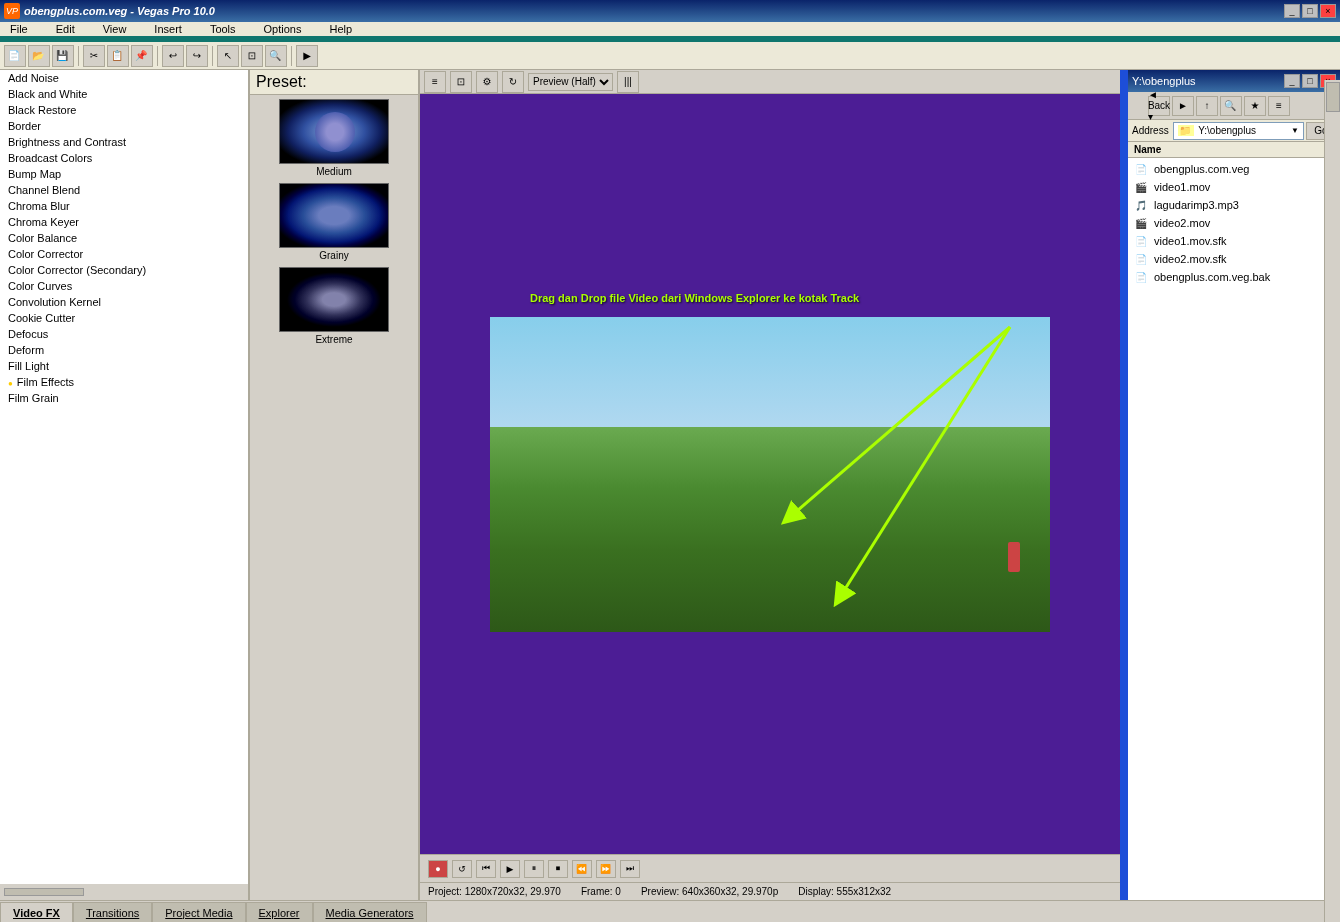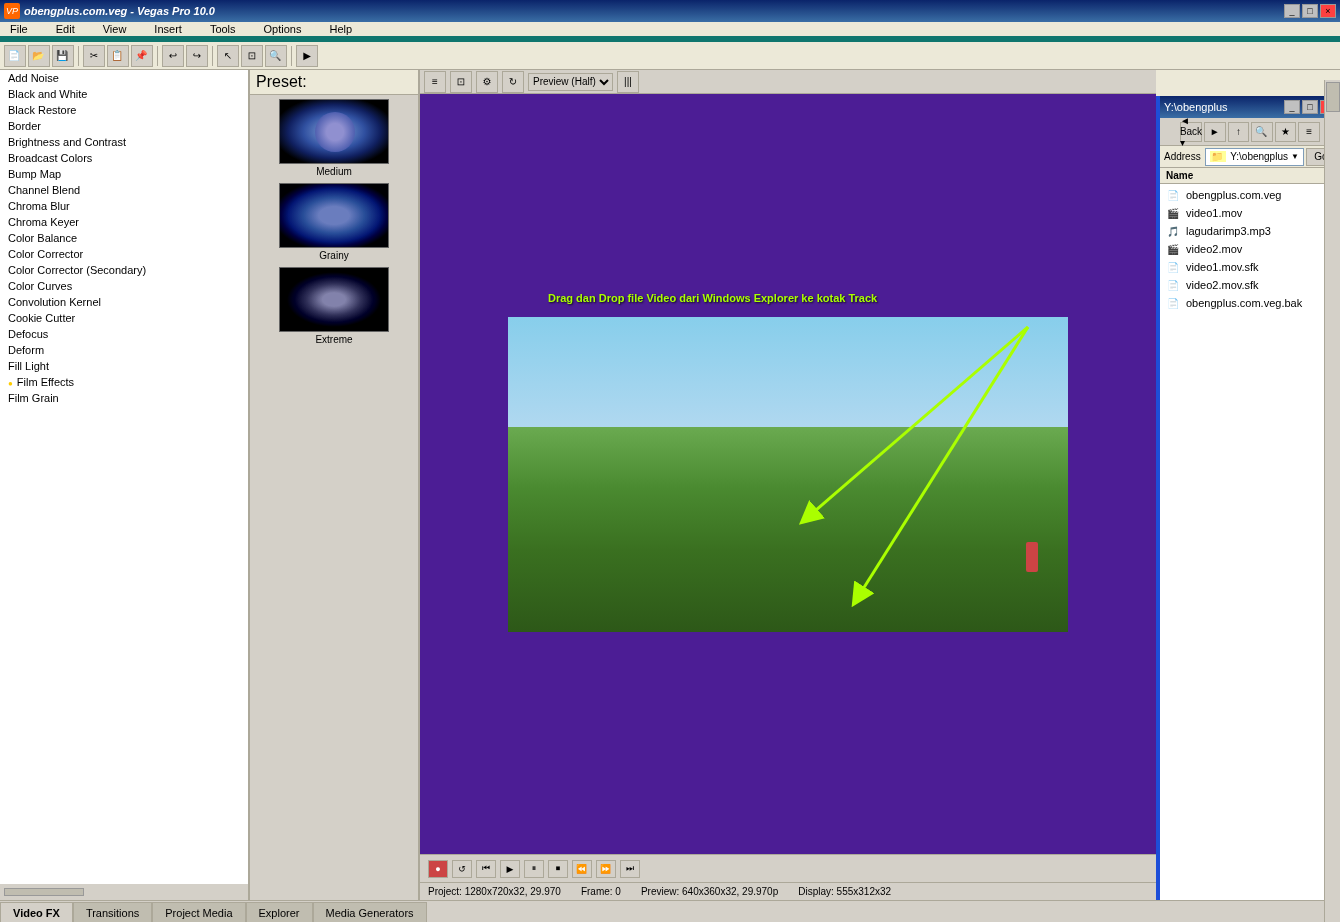--- a/index.html
+++ b/index.html
@@ -225,26 +225,25 @@
       display: flex;
       align-items: center;
       padding: 0 8px;
       font-size: 10px;
       gap: 20px;
       border-top: 1px solid #aca899;
     }
 
     
     .file-panel {
-      width: 184px;
-      background: #ece9d8;
-      border-left: 4px solid #1d4ed8;
-      display: flex;
-      flex-direction: column;
-      margin-top: 26px;
+      width: 220px;
+      background: #ece9d8;
+      border-left: 8px solid #1d4ed8;
+      display: flex;
+      flex-direction: column;
     }
     .file-panel-title {
       background: linear-gradient(to bottom, #0a246a, #3a6ea5);
       color: white;
       height: 22px;
       display: flex;
       align-items: center;
       justify-content: space-between;
       padding: 0 4px;
       font-size: 11px;
@@ -330,20 +329,21 @@
     .tab {
       padding: 2px 12px;
       background: #c0bdb0;
       border: 1px solid #aca899;
       border-bottom: none;
       cursor: pointer;
       font-size: 11px;
       height: 20px;
       display: flex;
       align-items: center;
+      text-decoration: underline;
     }
     .tab.active {
       background: #d4d0c8;
       font-weight: bold;
     }
 
     
     .arrow-overlay {
       position: absolute;
       top: 0; left: 0;

